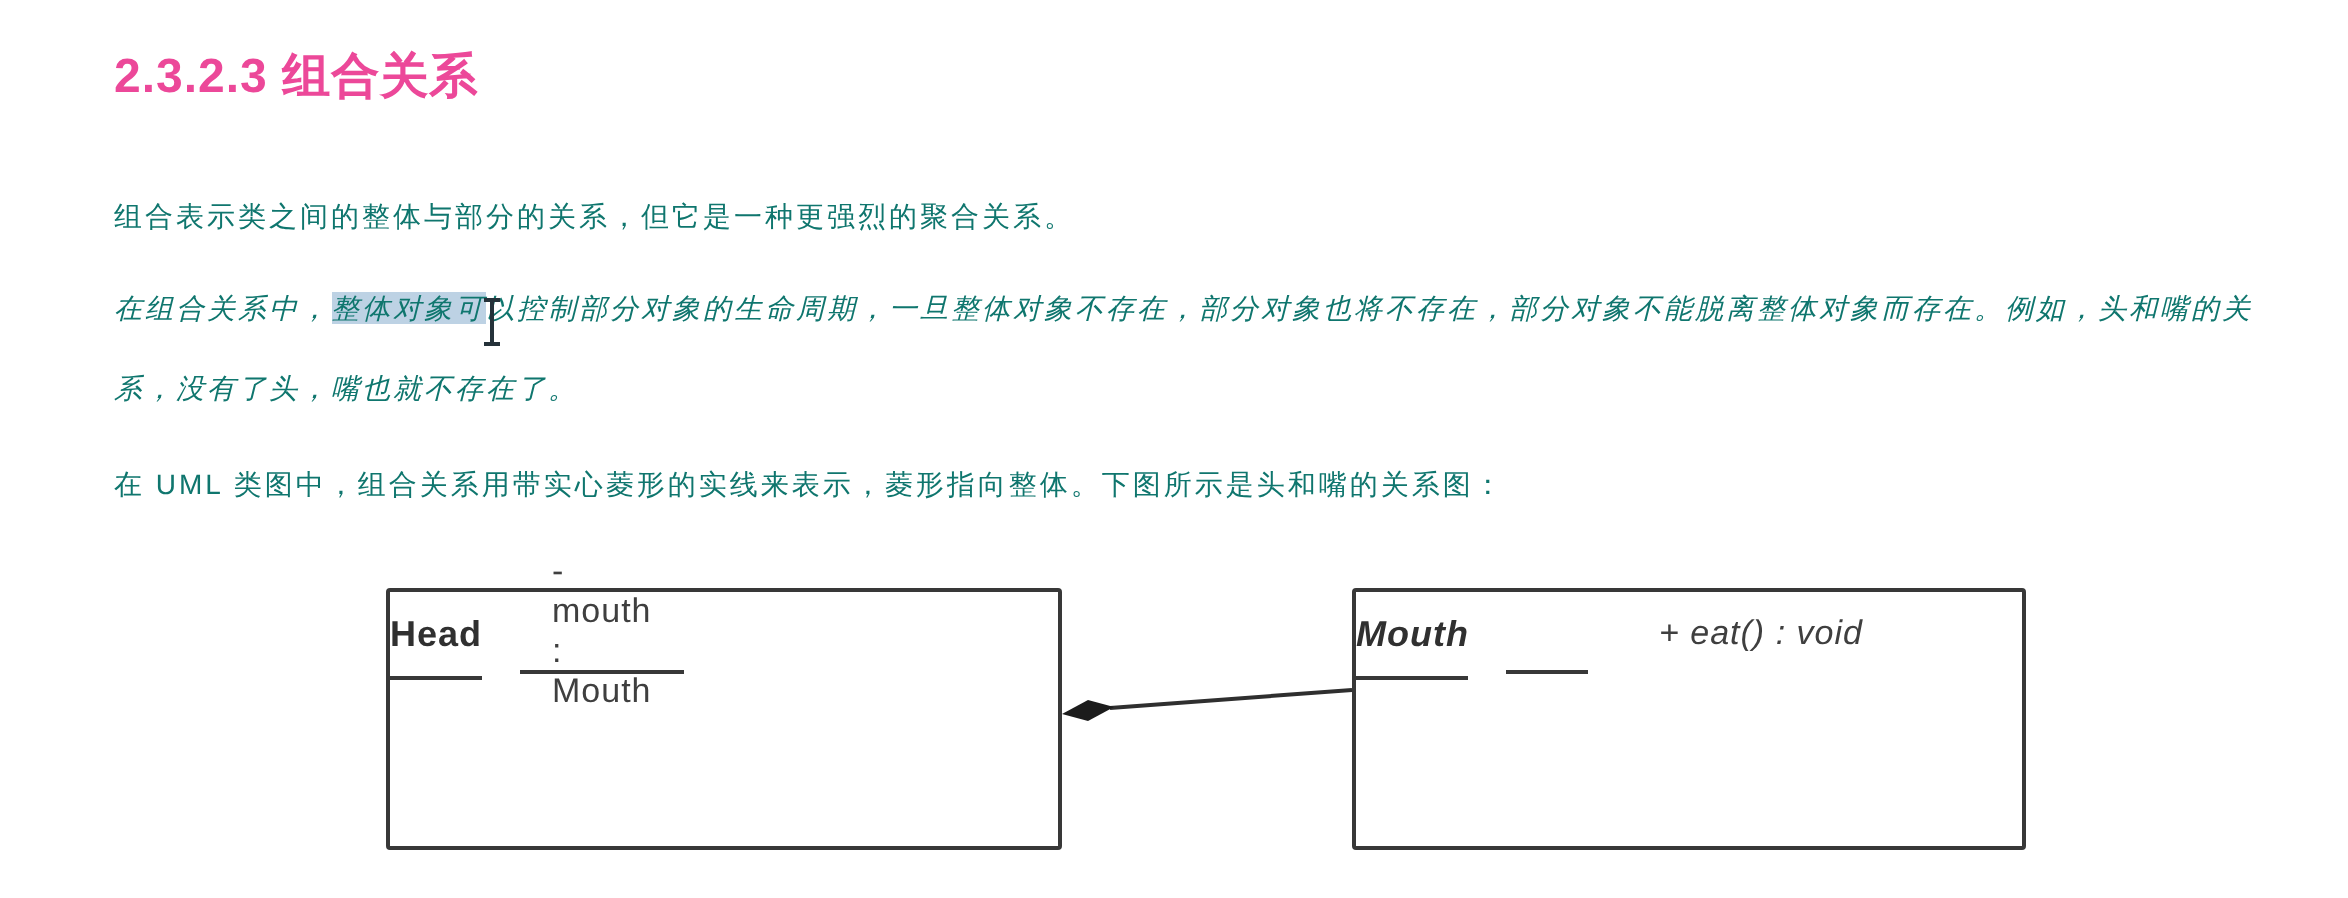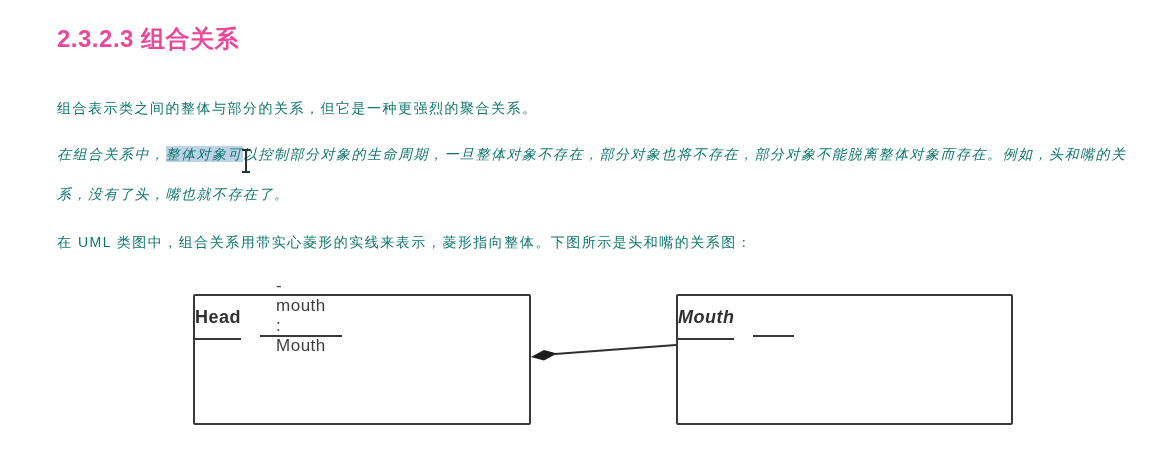--- a/index.html
+++ b/index.html
@@ -143,17 +143,18 @@
     </div>
 
     <svg class="connector" viewBox="0 0 154 30">
       <line x1="28" y1="20" x2="149" y2="11" stroke="#2f2f2f" stroke-width="2"></line>
       <polygon points="4,23 17,16 30,19.5 17,26.5" fill="#1c1c1c"></polygon>
     </svg>
 
     <div class="uml-class mouth">
       <div class="uml-title">Mouth</div>
       <div class="uml-compartment"></div>
+      <div class="uml-compartment last">+ eat() : void</div>
     </div>
 
   </div>
 
 </div>
 
 </body></html>

